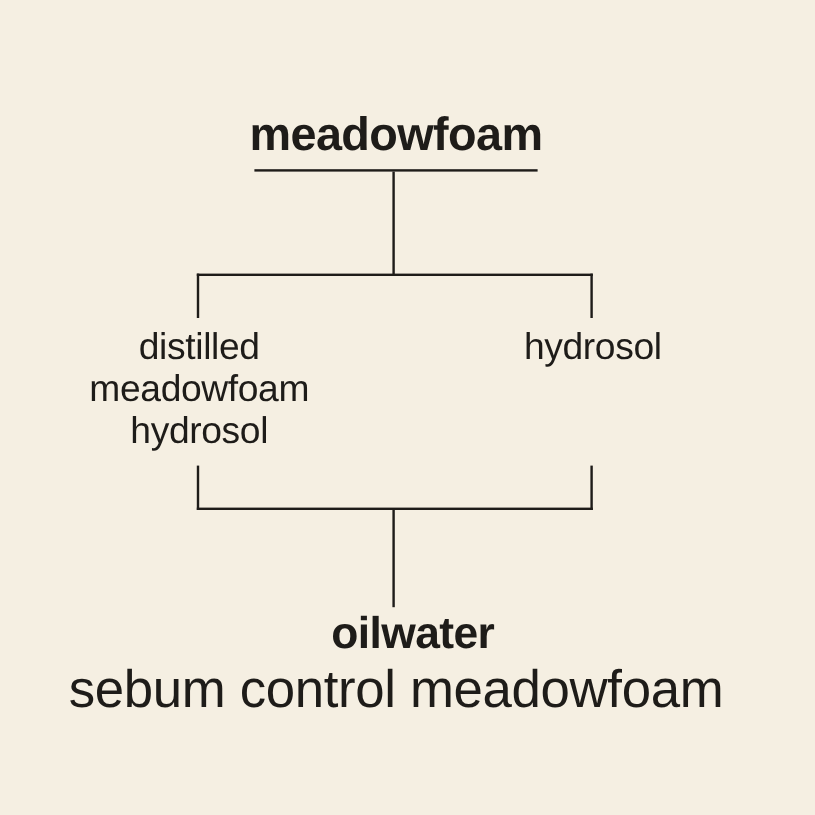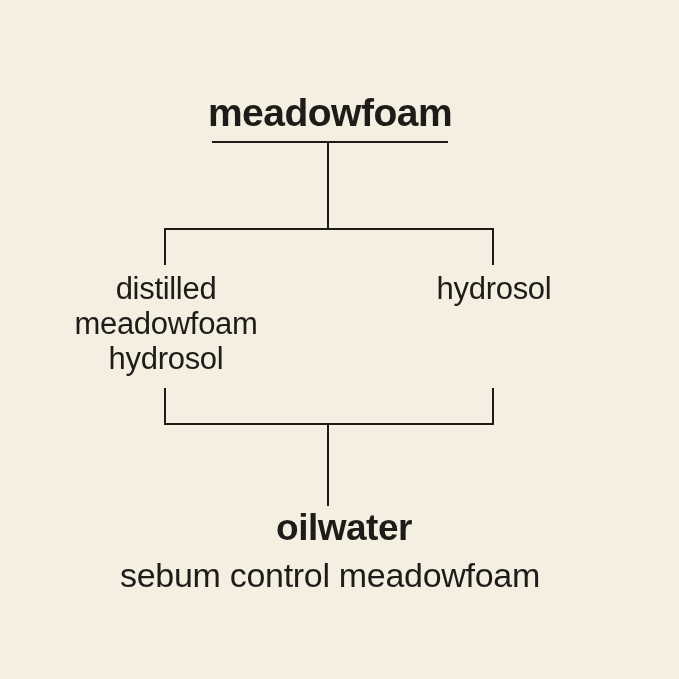--- a/index.html
+++ b/index.html
@@ -52,21 +52,21 @@
     left: 344px;
     top: 508px;
     font-size: 37px;
     line-height: 40px;
     font-weight: 700;
     letter-spacing: -0.5px;
   }
   .result-subtitle {
     left: 330px;
     top: 556px;
-    font-size: 34px;
+    font-size: 44px;
     line-height: 38px;
     font-weight: 400;
     letter-spacing: -0.3px;
   }
   .line {
     position: absolute;
     background: var(--ink);
   }
   .root-underline {
     left: 212px; top: 141px;

